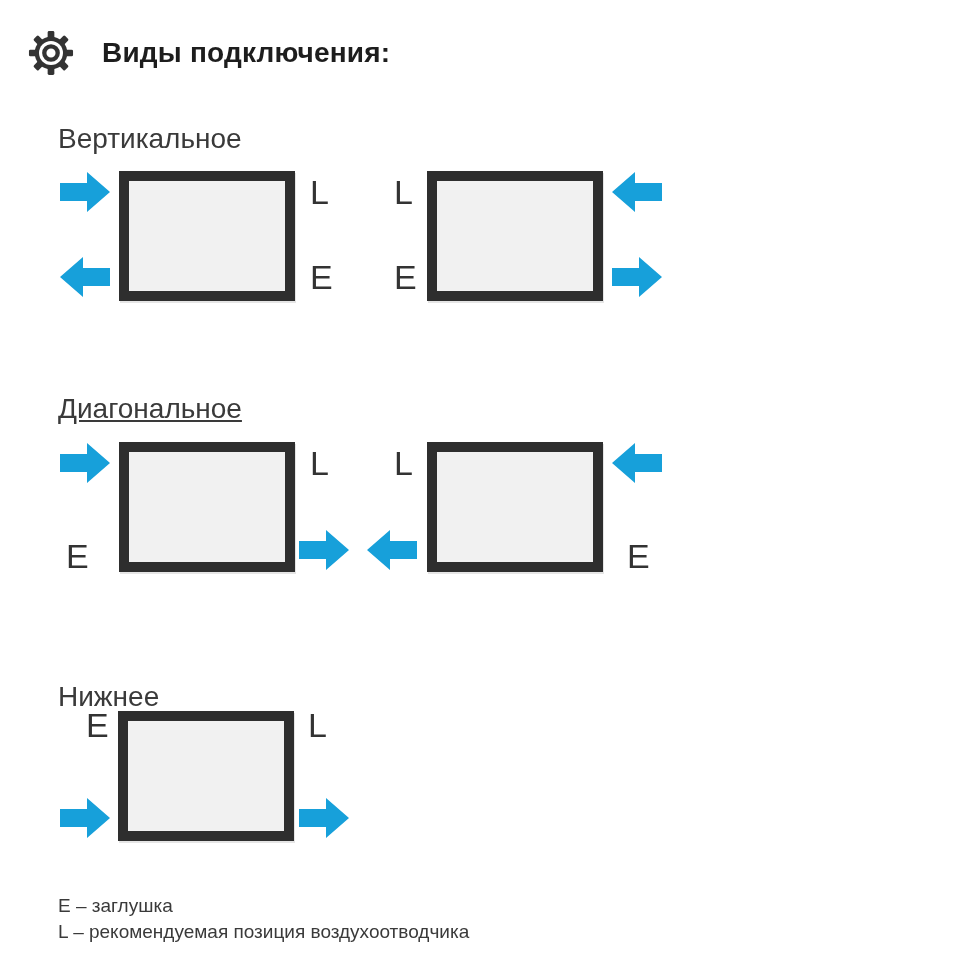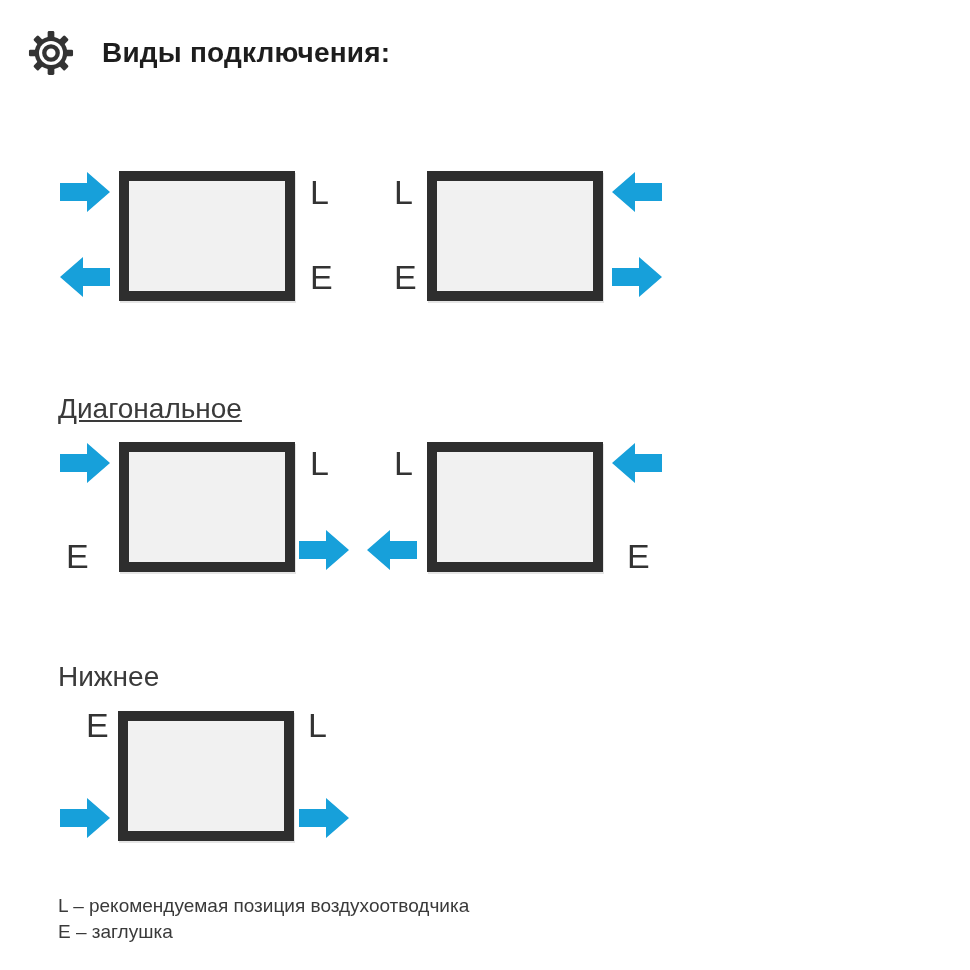--- a/index.html
+++ b/index.html
@@ -58,20 +58,21 @@
         <rect x="20.5" y="1" width="7" height="12" rx="1.5" transform="rotate(270 24 24)"></rect>
         <rect x="20.5" y="1" width="7" height="12" rx="1.5" transform="rotate(315 24 24)"></rect>
         <circle cx="24" cy="24" r="17"></circle>
       </g>
       <circle cx="24" cy="24" r="12.5" fill="#ffffff"></circle>
       <circle cx="24" cy="24" r="7" fill="none" stroke="#333333" stroke-width="4.5"></circle>
     </svg>
     <div class="page-title">Виды подключения:</div>
   </div>
 
+  <div class="sec-title" style="left:58px;top:122px;">Вертикальное</div>
 
   <div class="arr" style="left:60px;top:172px;">
     <svg viewBox="0 0 50 40">
         <polygon points="0,11 27,11 27,0 50,20 27,40 27,29 0,29"></polygon>
       </svg>
   </div>
   <div class="box" style="left:119px;top:171px;"></div>
   <div class="lbl" style="left:310px;top:171px;">L</div>
   <div class="arr flip" style="left:60px;top:257px;">
     <svg viewBox="0 0 50 40">
@@ -117,34 +118,34 @@
   </div>
   <div class="lbl" style="left:394px;top:442px;">L</div>
   <div class="box" style="left:427px;top:442px;"></div>
   <div class="arr flip" style="left:612px;top:443px;">
     <svg viewBox="0 0 50 40">
         <polygon points="0,11 27,11 27,0 50,20 27,40 27,29 0,29"></polygon>
       </svg>
   </div>
   <div class="lbl" style="left:627px;top:535px;">E</div>
 
-  <div class="sec-title" style="left:58px;top:660px;">Нижнее</div>
+  <div class="sec-title" style="left:58px;top:680px;">Нижнее</div>
 
   <div class="lbl" style="left:86px;top:704px;">E</div>
   <div class="box" style="left:118px;top:711px;"></div>
   <div class="lbl" style="left:308px;top:704px;">L</div>
   <div class="arr" style="left:60px;top:798px;">
     <svg viewBox="0 0 50 40">
         <polygon points="0,11 27,11 27,0 50,20 27,40 27,29 0,29"></polygon>
       </svg>
   </div>
   <div class="arr" style="left:299px;top:798px;">
     <svg viewBox="0 0 50 40">
         <polygon points="0,11 27,11 27,0 50,20 27,40 27,29 0,29"></polygon>
       </svg>
   </div>
 
   <div class="legend">
+    <div>E – заглушка</div>
     <div>L – рекомендуемая позиция воздухоотводчика</div>
-    <div>E – заглушка</div>
   </div>
 
 </div>
 
 </body></html>

